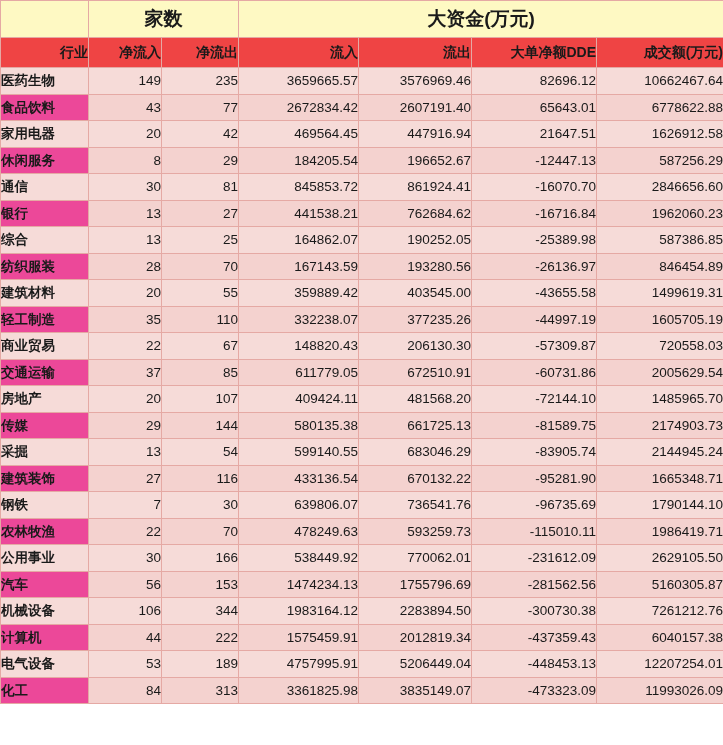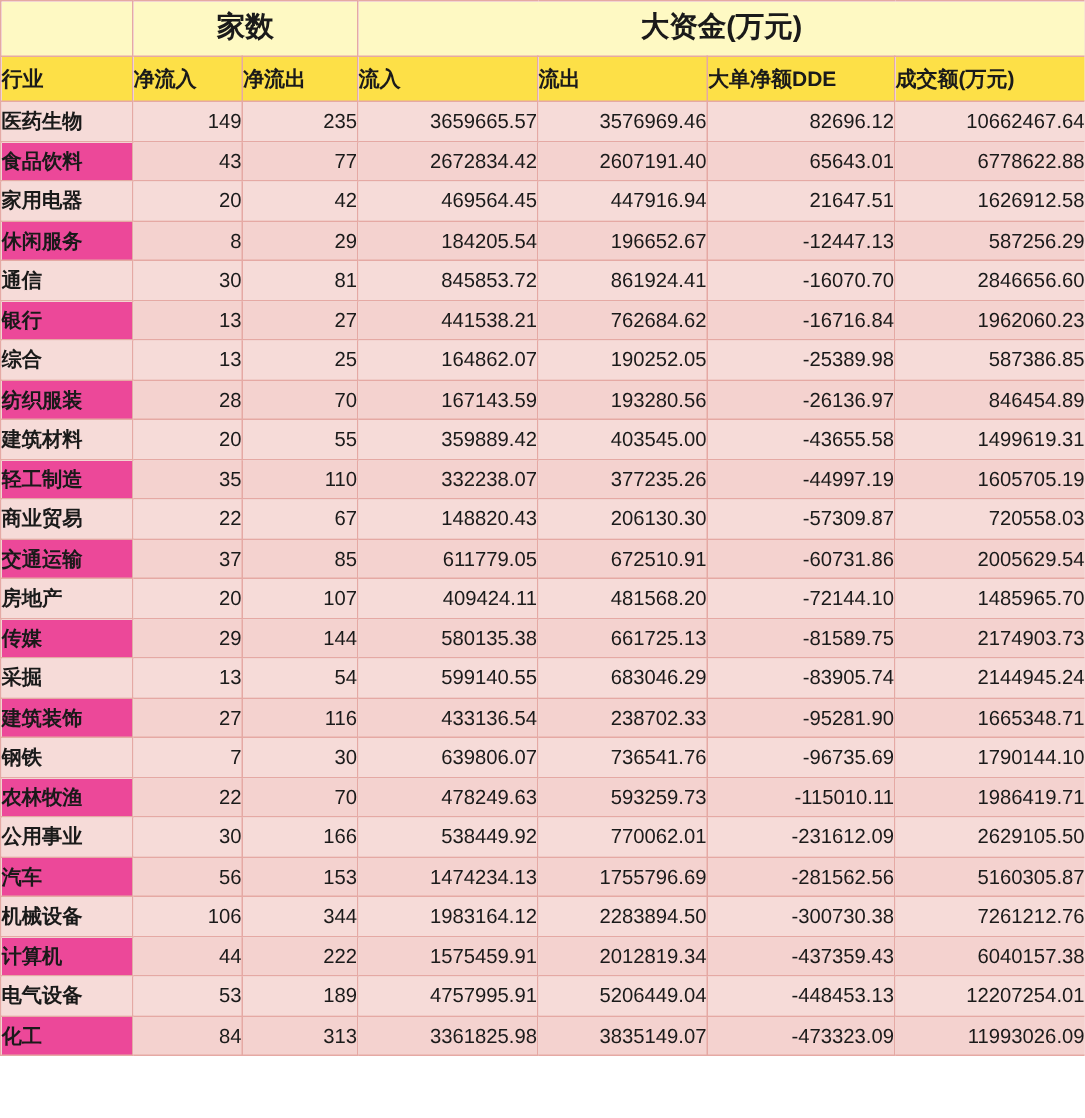--- a/index.html
+++ b/index.html
@@ -45,24 +45,24 @@
     text-align: center;
     height: 36px;
     line-height: 36px;
   }
   th.blank-group {
     border-top: none;
     border-left: none;
   }
   
   tr.sub-row th {
-    background: #fde047;
+    background: #ef4444;
     font-weight: bold;
     font-size: 14px;
-    text-align: left;
+    text-align: right;
     height: 29px;
     line-height: 29px;
   }
   
   td.industry {
     text-align: left;
     font-weight: bold;
     font-size: 13.5px;
   }
   td.num {
@@ -239,21 +239,21 @@
         <td class="num">599140.55</td>
         <td class="num">683046.29</td>
         <td class="num">-83905.74</td>
         <td class="num">2144945.24</td>
       </tr>
       <tr class="band-b">
         <td class="industry">建筑装饰</td>
         <td class="num">27</td>
         <td class="num">116</td>
         <td class="num">433136.54</td>
-        <td class="num">238702.33</td>
+        <td class="num">670132.22</td>
         <td class="num">-95281.90</td>
         <td class="num">1665348.71</td>
       </tr>
       <tr class="band-a">
         <td class="industry">钢铁</td>
         <td class="num">7</td>
         <td class="num">30</td>
         <td class="num">639806.07</td>
         <td class="num">736541.76</td>
         <td class="num">-96735.69</td>

